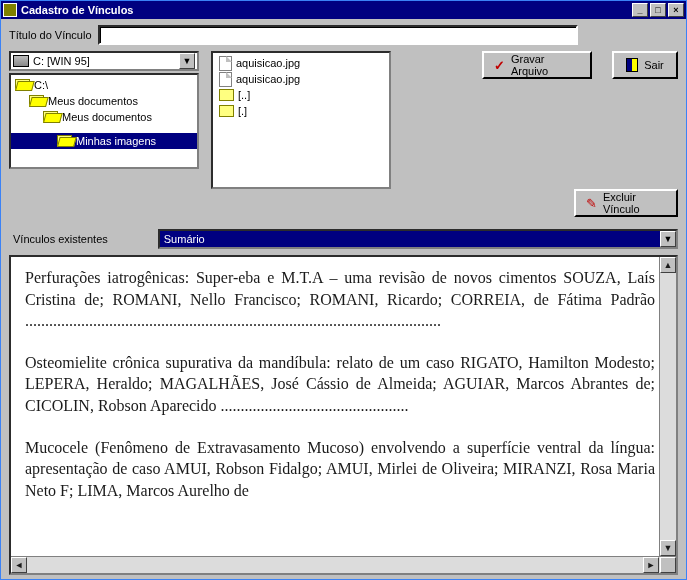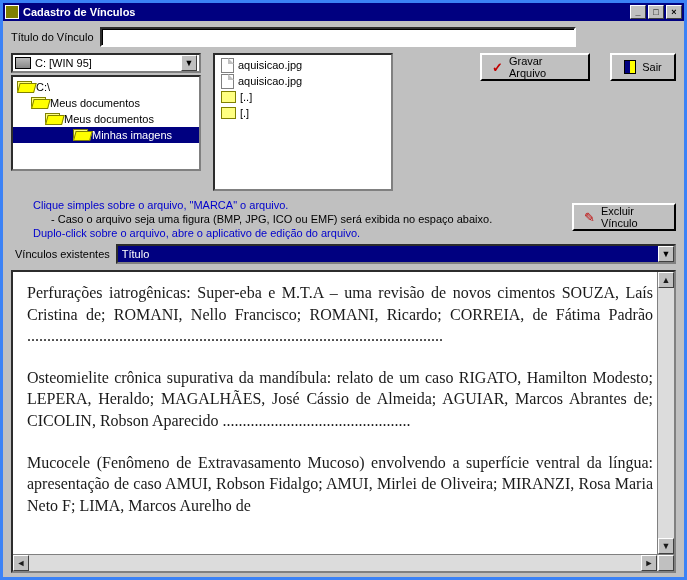--- a/index.html
+++ b/index.html
@@ -9,21 +9,21 @@
     font-size: 11px;
     background: #c0c0c0;
     width: 687px;
     height: 580px;
     overflow: hidden;
   }
   .window {
     width: 687px;
     height: 580px;
     background: #c0c0c0;
-    border: 3px solid #3b82f6;
+    border: 1px solid #3b82f6;
     display: flex;
     flex-direction: column;
   }
   .titlebar {
     background: #000080;
     color: #fff;
     height: 18px;
     display: flex;
     align-items: center;
     padding: 0 2px;
@@ -173,21 +173,21 @@
     width:12px; height:14px;
     background: linear-gradient(90deg,#000080 50%,#ffff00 50%);
     border:1px solid #000;
   }
   .pen-icon { color:#c00000; font-size:13px; }
   .hints { margin: 6px 0 2px 22px; }
   .hint-blue { color:#0000cc; margin:2px 0;}
   .hint-black { color:#000; margin:2px 0 2px 18px; font-size:11px;}
   .excl-row { display:flex; align-items:center; }
   .excl-row .spacer{flex:1;}
-  .vinc-row { display:flex; align-items:center; margin:1px 0 6px 0;}
+  .vinc-row { display:flex; align-items:center; margin:12px 0 6px 0;gap:44px;}
   .combo {
     flex:1;
     height:20px;
     background:#000080;
     color:#fff;
     border:2px inset #808080;
     display:flex; align-items:center;
     padding:0 4px;
     position:relative;
   }
@@ -274,21 +274,21 @@
               <span>C:\</span>
             </div>
             <div class="tree-row" style="padding-left: 18px;">
               <span class="folder-icon open"></span>
               <span>Meus documentos</span>
             </div>
             <div class="tree-row" style="padding-left: 32px;">
               <span class="folder-icon open"></span>
               <span>Meus documentos</span>
             </div>
-            <div class="tree-row sel" style="padding-left: 60px;">
+            <div class="tree-row sel" style="padding-left: 46px; margin-top: 8px;">
               <span class="folder-icon open"></span>
               <span>Minhas imagens</span>
             </div>
           </div>
       </div>
 
       <div class="listbox filebox" id="files">
           <div class="file-row">
             <span class="file-icon"></span>
             <span>aquisicao.jpg</span>
@@ -313,36 +313,31 @@
           <span>Gravar Arquivo</span>
         </div>
         <div class="btn btn-exit">
           <span class="exit-icon"></span>
           <span>Sair</span>
         </div>
       </div>
     </div>
 
     <div class="excl-row">
-      <div class="hints">
-        <div class="hint-blue">Clique simples sobre o arquivo, "MARCA" o arquivo.</div>
-        <div class="hint-black">- Caso o arquivo seja uma figura (BMP, JPG, ICO ou EMF) será exibida no espaço abaixo.</div>
-        <div class="hint-blue">Duplo-click sobre o arquivo, abre o aplicativo de edição do arquivo.</div>
-      </div>
       <div class="spacer"></div>
       <div class="btn" style="width:104px; align-self:center;">
         <span class="pen-icon">✎</span>
         <span>Excluir Vínculo</span>
       </div>
     </div>
 
     <div class="vinc-row" style="margin-left:4px;">
       <span class="label">Vínculos existentes</span>
       <div class="combo">
-        <span>Título</span>
+        <span>Sumário</span>
         <span class="dd">▼</span>
       </div>
     </div>
 
     <div class="doc-view">
       <div class="doc-inner">
         <p>Perfurações iatrogênicas: Super-eba e M.T.A – uma revisão de novos cimentos
 SOUZA, Laís Cristina de; ROMANI, Nello Francisco; ROMANI, Ricardo; CORREIA, de Fátima Padrão ........................................................................................................</p>
         <p>Osteomielite crônica supurativa da mandíbula: relato de um caso
 RIGATO, Hamilton Modesto; LEPERA, Heraldo; MAGALHÃES, José Cássio de Almeida; AGUIAR, Marcos Abrantes de; CICOLIN, Robson Aparecido ...............................................</p>

